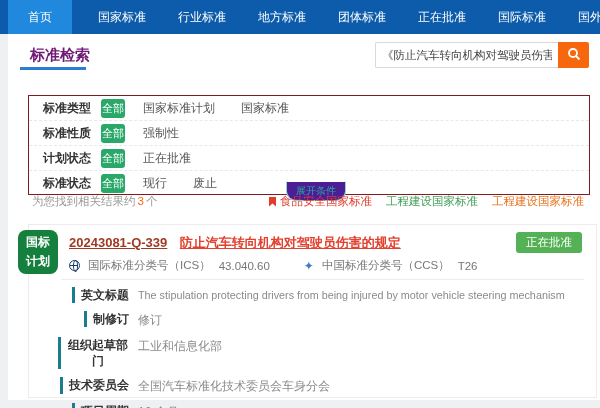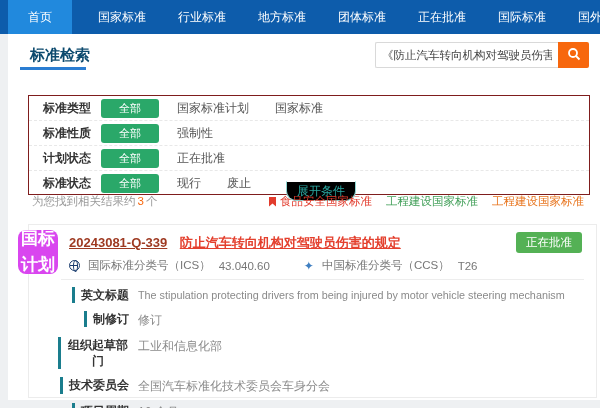--- a/index.html
+++ b/index.html
@@ -9,60 +9,60 @@
   
   .nav { position:absolute; left:0; top:0; width:600px; height:34px; background:#0d5cab;
     display:flex; align-items:stretch; gap:20px; overflow:hidden; padding-left:8px; }
   .nav-tab { color:#fff; font-size:12px; display:flex; align-items:center; padding:0 6px;
     white-space:nowrap; cursor:pointer; }
   .nav-tab.active { background:#2189dd; padding:0 20px; }
 
   
   .sheet { position:absolute; left:8px; top:34px; width:592px; height:366px; background:#fff; }
 
-  .retrieve-tab { position:absolute; left:22px; top:12px; font-size:15px; font-weight:bold; color:#0c4a6e; }
+  .retrieve-tab { position:absolute; left:22px; top:12px; font-size:15px; font-weight:bold; color:#701a75; }
   .retrieve-underline { position:absolute; left:12px; top:33px; width:66px; height:3px; background:#2a7dd2; }
 
   .search-wrap { position:absolute; left:367px; top:8px; display:flex; }
   .search-input { width:183px; height:26px; border:1px solid #d9d9d9; border-right:none;
     border-radius:2px 0 0 2px; font-size:11.5px; color:#444; padding:0 6px; outline:none;
     font-family:inherit; }
   .search-btn { width:31px; height:26px; background:#f7670d; border:none; border-radius:0 2px 2px 0;
     display:flex; align-items:center; justify-content:center; cursor:pointer; }
 
   
   .filter-box { position:absolute; left:20px; top:61px; width:562px; height:100px;
     border:1px solid #7f1d1d; background:#fff; }
   .filter-row { height:25px; display:flex; align-items:center; padding-left:14px;
     border-bottom:1px dashed #e8e8e8; }
   .filter-row:last-child { border-bottom:none; }
   .filter-label { width:58px; font-size:12px; font-weight:bold; color:#333; }
-  .badge-all { background:#2aa869; color:#fff; font-size:11px; padding:2px 18px; border-radius:3px;
+  .badge-all { background:#2aa869; color:#fff; font-size:11px; padding:2px 1px; border-radius:3px;
     margin-right:18px; cursor:pointer; }
   .filter-opt { font-size:12px; color:#555; margin-right:26px; cursor:pointer; }
 
-  .expand-pill { position:absolute; left:278px; top:147px; width:70px; height:20px; background:#000000;
+  .expand-pill { position:absolute; left:278px; top:147px; width:60px; height:20px; background:#4c1d95;
     border:1px solid #8fd6d2; border-top:1px solid #fff; border-radius:0 0 10px 10px;
-    color:#2aa7a0; font-size:12px; display:flex; align-items:center; justify-content:center; cursor:pointer; }
+    color:#2aa7a0; font-size:10px; display:flex; align-items:center; justify-content:center; cursor:pointer; }
 
   
   .results-bar { position:absolute; left:0; top:160px; width:592px; height:16px; }
   .result-count { position:absolute; left:24px; font-size:11.5px; color:#999; }
   .result-count b { color:#f7670d; font-weight:normal; padding:0 2px; }
   .legend { position:absolute; right:16px; top:0; display:flex; align-items:center; gap:14px; }
   .legend-item { display:flex; align-items:center; gap:4px; font-size:11.5px; cursor:pointer; }
   .bookmark { width:7px; height:10px; background:#e23c2d; display:inline-block;
     clip-path:polygon(0 0,100% 0,100% 100%,50% 70%,0 100%); }
   .lg-red { color:#e23c2d; } .lg-green { color:#43a05a; } .lg-orange { color:#e8751e; }
 
   
   .card { position:absolute; left:20px; top:190px; width:569px; height:174px;
     border:1px solid #ececec; background:#fff; }
-  .plan-badge { position:absolute; left:10px; top:196px; width:40px; height:44px; background:#d946ef;
-    border-radius:8px; color:#fff; font-size:17px; font-weight:bold; line-height:1.55;
+  .plan-badge { position:absolute; left:10px; top:196px; width:40px; height:44px; background:#15803d;
+    border-radius:8px; color:#fff; font-size:12px; font-weight:bold; line-height:1.55;
     display:flex; flex-direction:column; align-items:center; justify-content:center; z-index:2;text-align:center; }
   .title-row { position:absolute; left:40px; top:8px; white-space:nowrap; }
   .std-code { font-size:13px; font-weight:bold; color:#9e3a22; text-decoration:underline; cursor:pointer; }
   .std-title { font-size:13px; font-weight:bold; color:#e4402e; text-decoration:underline;
     margin-left:8px; cursor:pointer; }
   .status-btn { position:absolute; right:14px; top:7px; background:#54b155; color:#fff;
     font-size:11.5px; padding:3px 10px; border-radius:3px; border:none; cursor:pointer; }
   .meta-row { position:absolute; left:40px; top:33px; display:flex; align-items:center; gap:8px;
     font-size:11.5px; color:#777; }
   .meta-gap { width:18px; }

